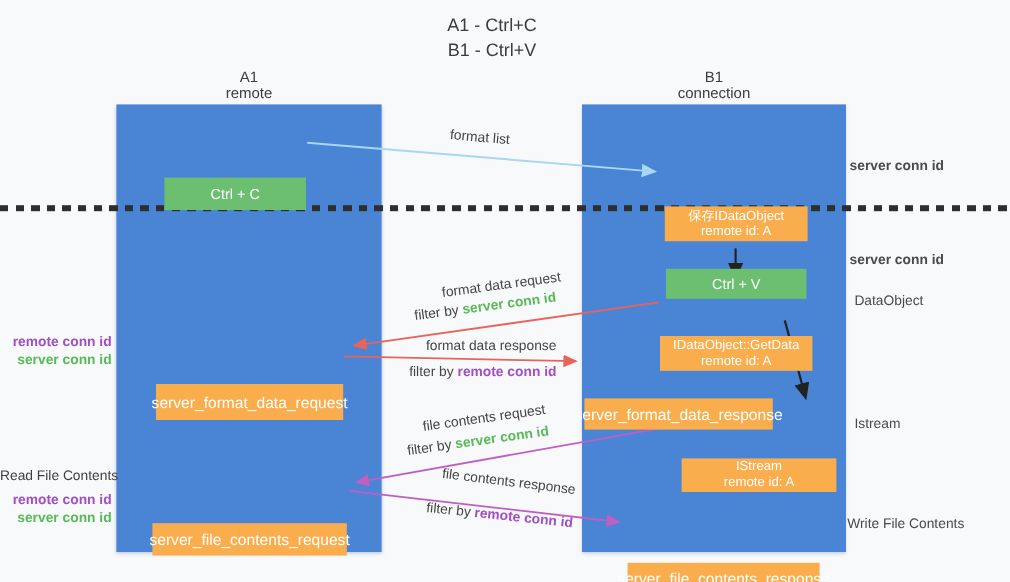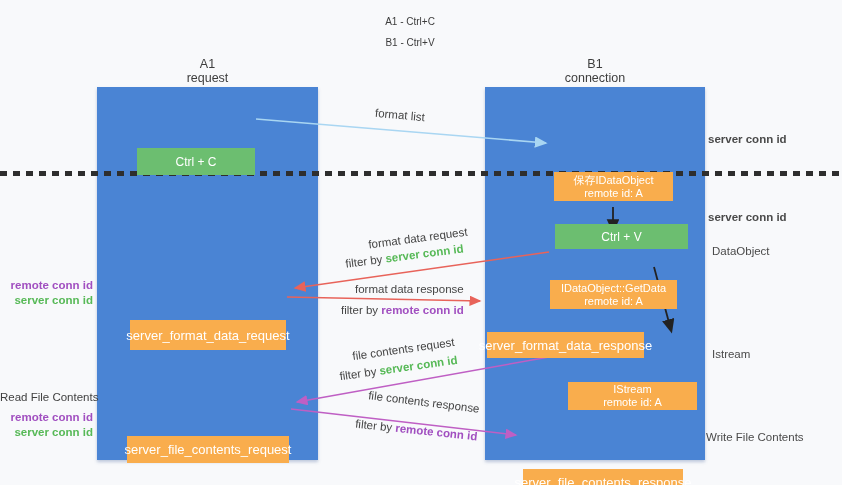--- a/index.html
+++ b/index.html
@@ -1,19 +1,19 @@
 <!DOCTYPE html>
 <html><head>
 <meta charset="utf-8">
 <style>
   html,body{margin:0;padding:0;background:#f8f9fb;}
   .canvas{position:relative;width:842px;height:485px;background:#f8f9fb;
           font-family:"Liberation Sans",sans-serif;overflow:hidden;}
   .title{position:absolute;top:11px;left:0;width:820px;text-align:center;
-         font-size:10px;color:#3c3c3c;line-height:21px;}
+         font-size:15px;color:#3c3c3c;line-height:21px;}
   .lane-header{position:absolute;top:57px;text-align:center;font-size:12.5px;
                color:#3d3d3d;line-height:14px;}
   .lane{position:absolute;top:87px;height:373px;background:#4a84d4;
         box-shadow:0 2px 3px rgba(80,110,160,.35);}
   .lane-a1{left:97px;width:221px;}
   .lane-b1{left:485px;width:220px;}
   .dashline{position:absolute;left:0;top:171px;width:842px;height:5px;
             background:repeating-linear-gradient(90deg,#2e2e2e 0 7px,transparent 7px 13px);}
   .arrows{position:absolute;left:0;top:0;pointer-events:none;}
   .node{position:absolute;display:flex;flex-direction:column;align-items:center;
@@ -36,21 +36,21 @@
 
 <div class="canvas">
 
   <div class="title">
     <div>A1 - Ctrl+C</div>
     <div>B1 - Ctrl+V</div>
   </div>
 
   <div class="lane-header" style="left:97px;width:221px;">
     <div>A1</div>
-    <div>request</div>
+    <div>remote</div>
   </div>
   <div class="lane-header" style="left:485px;width:220px;">
     <div>B1</div>
     <div>connection</div>
   </div>
 
   <div class="lane lane-a1"></div>
   <div class="lane lane-b1"></div>
 
   <div class="dashline"></div>
@@ -81,21 +81,21 @@
 
   <div class="node green" style="left:137px;top:105px;width:118px;height:27px;">
     <div>Ctrl + C</div>
   </div>
 
   <div class="node orange twoline" style="left:554px;top:129px;width:119px;height:29px;">
     <div>保存IDataObject</div>
     <div>remote id: A</div>
   </div>
 
-  <div class="node green" style="left:555px;top:181px;width:133px;height:25px;">
+  <div class="node green" style="left:555px;top:181px;width:117px;height:25px;">
     <div>Ctrl + V</div>
   </div>
 
   <div class="node orange twoline" style="left:550px;top:237px;width:127px;height:29px;">
     <div>IDataObject::GetData</div>
     <div>remote id: A</div>
   </div>
 
   <div class="node orange twoline" style="left:568px;top:339px;width:129px;height:28px;">
     <div>IStream</div>

